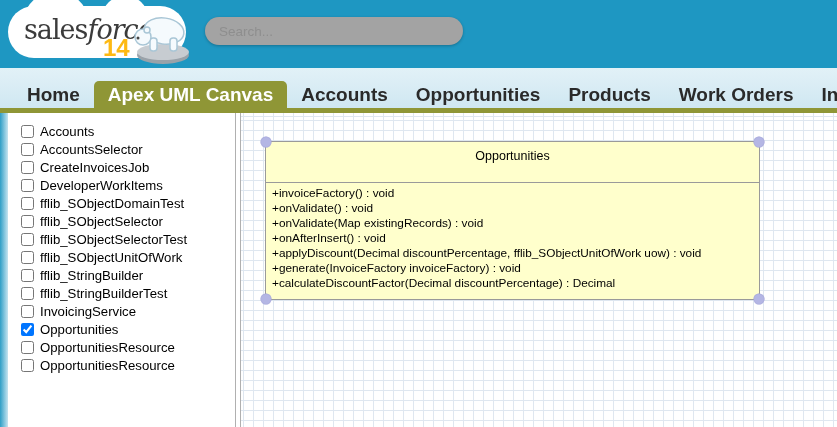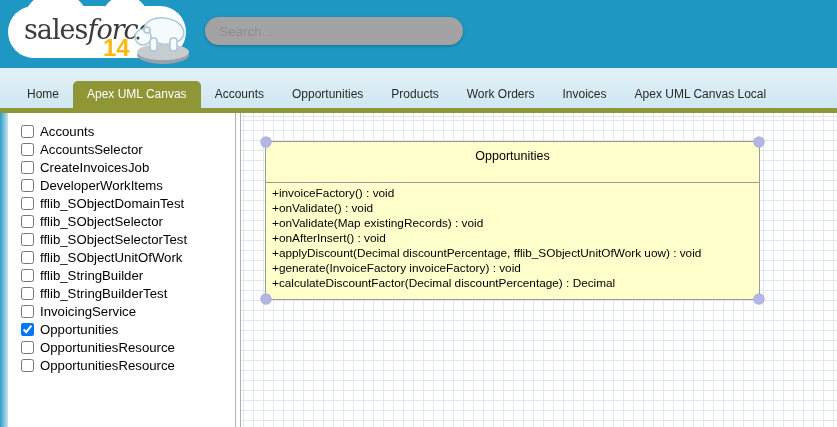--- a/index.html
+++ b/index.html
@@ -69,21 +69,21 @@
   .tab-underline {
     position: absolute; bottom: 0; left: 0; right: 0; height: 5px;
     background: #8f9636;
   }
   .tab-row {
     position: absolute; bottom: 5px; left: 0; right: 0; height: 27px;
     display: flex; align-items: flex-end;
   }
   .tab {
     height: 27px; line-height: 27px; padding: 0 14px;
-    font-size: 12px; font-weight: normal; color: #2a2a2a;
+    font-size: 19px; font-weight: bold; color: #2a2a2a;
     white-space: nowrap; cursor: pointer; text-align: right;
   }
   .tab.active {
     background: #8f9636; color: #fff; border-radius: 5px 5px 0 0;
   }
   .tab:first-child { margin-left: 13px; }
 
   
   .content { position: absolute; top: 113px; left: 0; width: 837px; height: 314px; background: #fff; }
   .left-strip {

